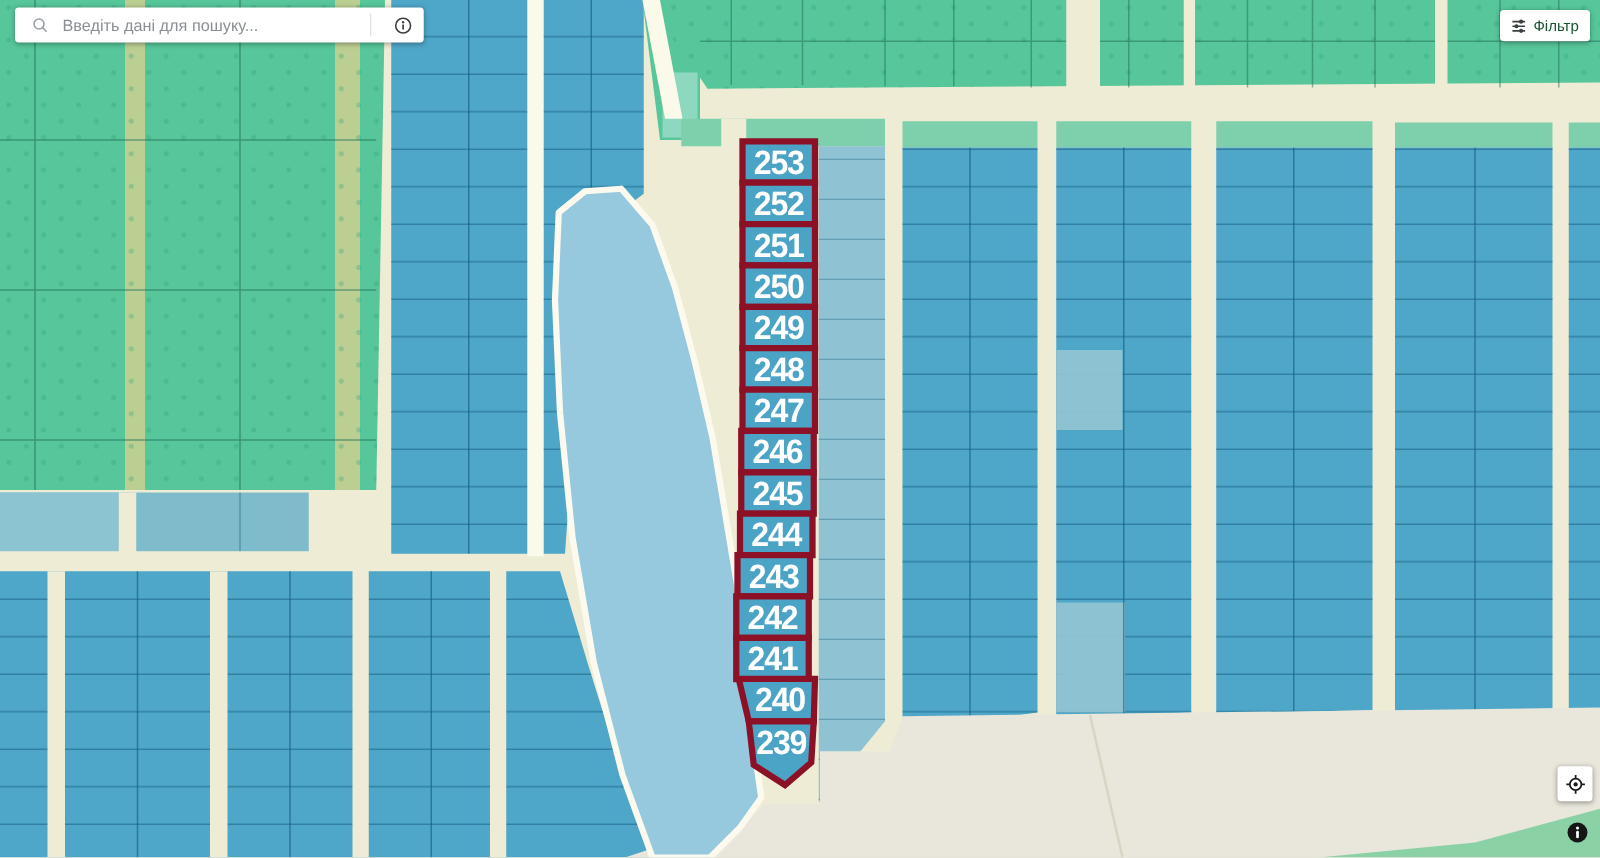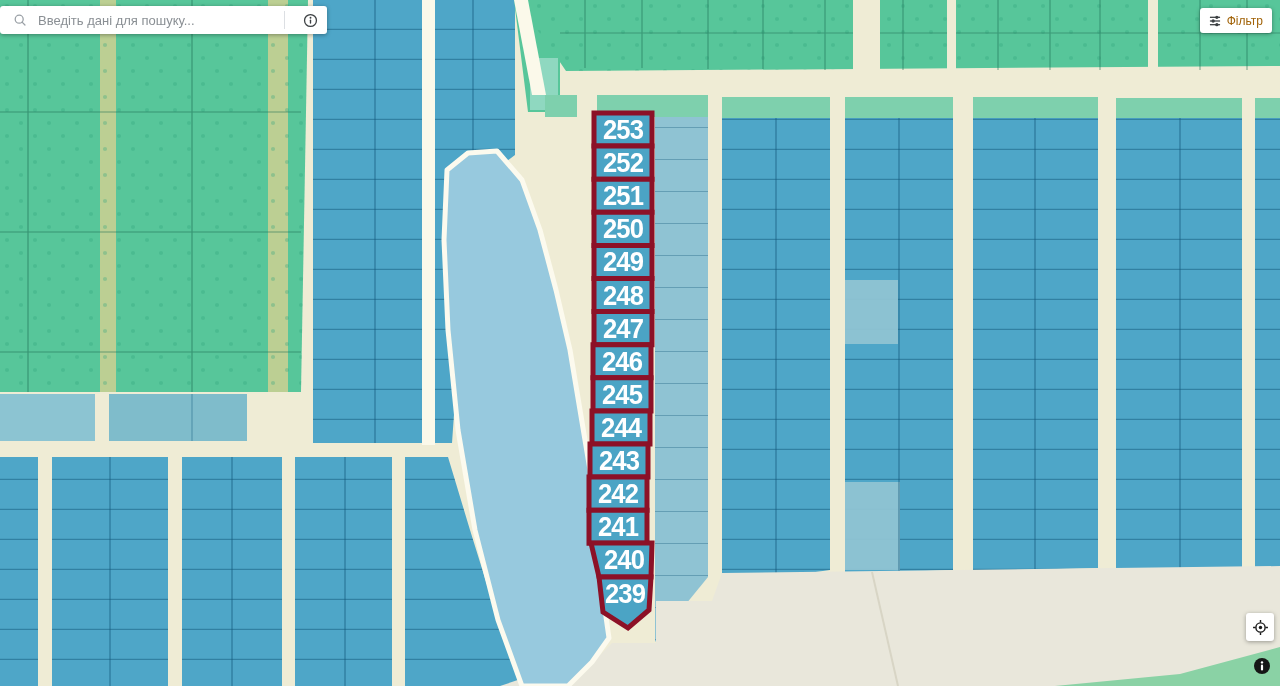--- a/index.html
+++ b/index.html
@@ -1,31 +1,31 @@
 <!DOCTYPE html>
 <html><head>
 <meta charset="utf-8">
 <style>
   html,body{margin:0;padding:0;background:#ddd;}
   #app{position:relative;width:1280px;height:686px;overflow:hidden;
        font-family:"Liberation Sans",sans-serif;background:#efecd5;}
   #map{position:absolute;left:0;top:0;}
   .mchrome{position:absolute;box-sizing:border-box;}
-  .searchbar{left:0;top:6px;width:327px;height:28px;background:#fff;border-radius:3px;
+  .searchbar{left:12px;top:6px;width:327px;height:28px;background:#fff;border-radius:3px;
              box-shadow:0 1px 4px rgba(0,0,0,.35);display:flex;align-items:center;
              padding-left:12px;gap:8px;z-index:5;}
   .searchbar input{border:none;outline:none;flex:1;font-size:13px;color:#333;background:transparent;
                    font-family:"Liberation Sans",sans-serif;min-width:0;}
   .searchbar input::placeholder{color:#8a8f94;}
   .sep{width:1px;height:18px;background:#dcdfe3;flex:none;}
   .sinfo{width:34px;height:100%;background:none;border:none;display:flex;align-items:center;
          justify-content:center;cursor:pointer;padding:0;flex:none;}
   .filterbtn{right:8px;top:8px;height:25px;padding:0 9px;background:#fff;border:none;border-radius:3px;
              box-shadow:0 1px 4px rgba(0,0,0,.35);display:flex;align-items:center;gap:6px;
-             font-size:12px;font-weight:500;color:#a16207;cursor:pointer;z-index:5;
+             font-size:12px;font-weight:500;color:#14532d;cursor:pointer;z-index:5;
              font-family:"Liberation Sans",sans-serif;}
   .locatebtn{right:6px;top:613px;width:28px;height:28px;background:#fff;border:none;border-radius:3px;
              box-shadow:0 1px 4px rgba(0,0,0,.35);display:flex;align-items:center;justify-content:center;
              cursor:pointer;padding:0;z-index:5;}
   .infocircle{right:9px;top:657px;width:18px;height:18px;border:none;border-radius:50%;padding:0;
               background:transparent;display:flex;align-items:center;justify-content:center;
               cursor:pointer;z-index:5;}
   .pnum{font-family:"Liberation Sans",sans-serif;font-weight:bold;font-size:27px;fill:#ffffff;
         letter-spacing:-1px;text-anchor:middle;}
 </style>

